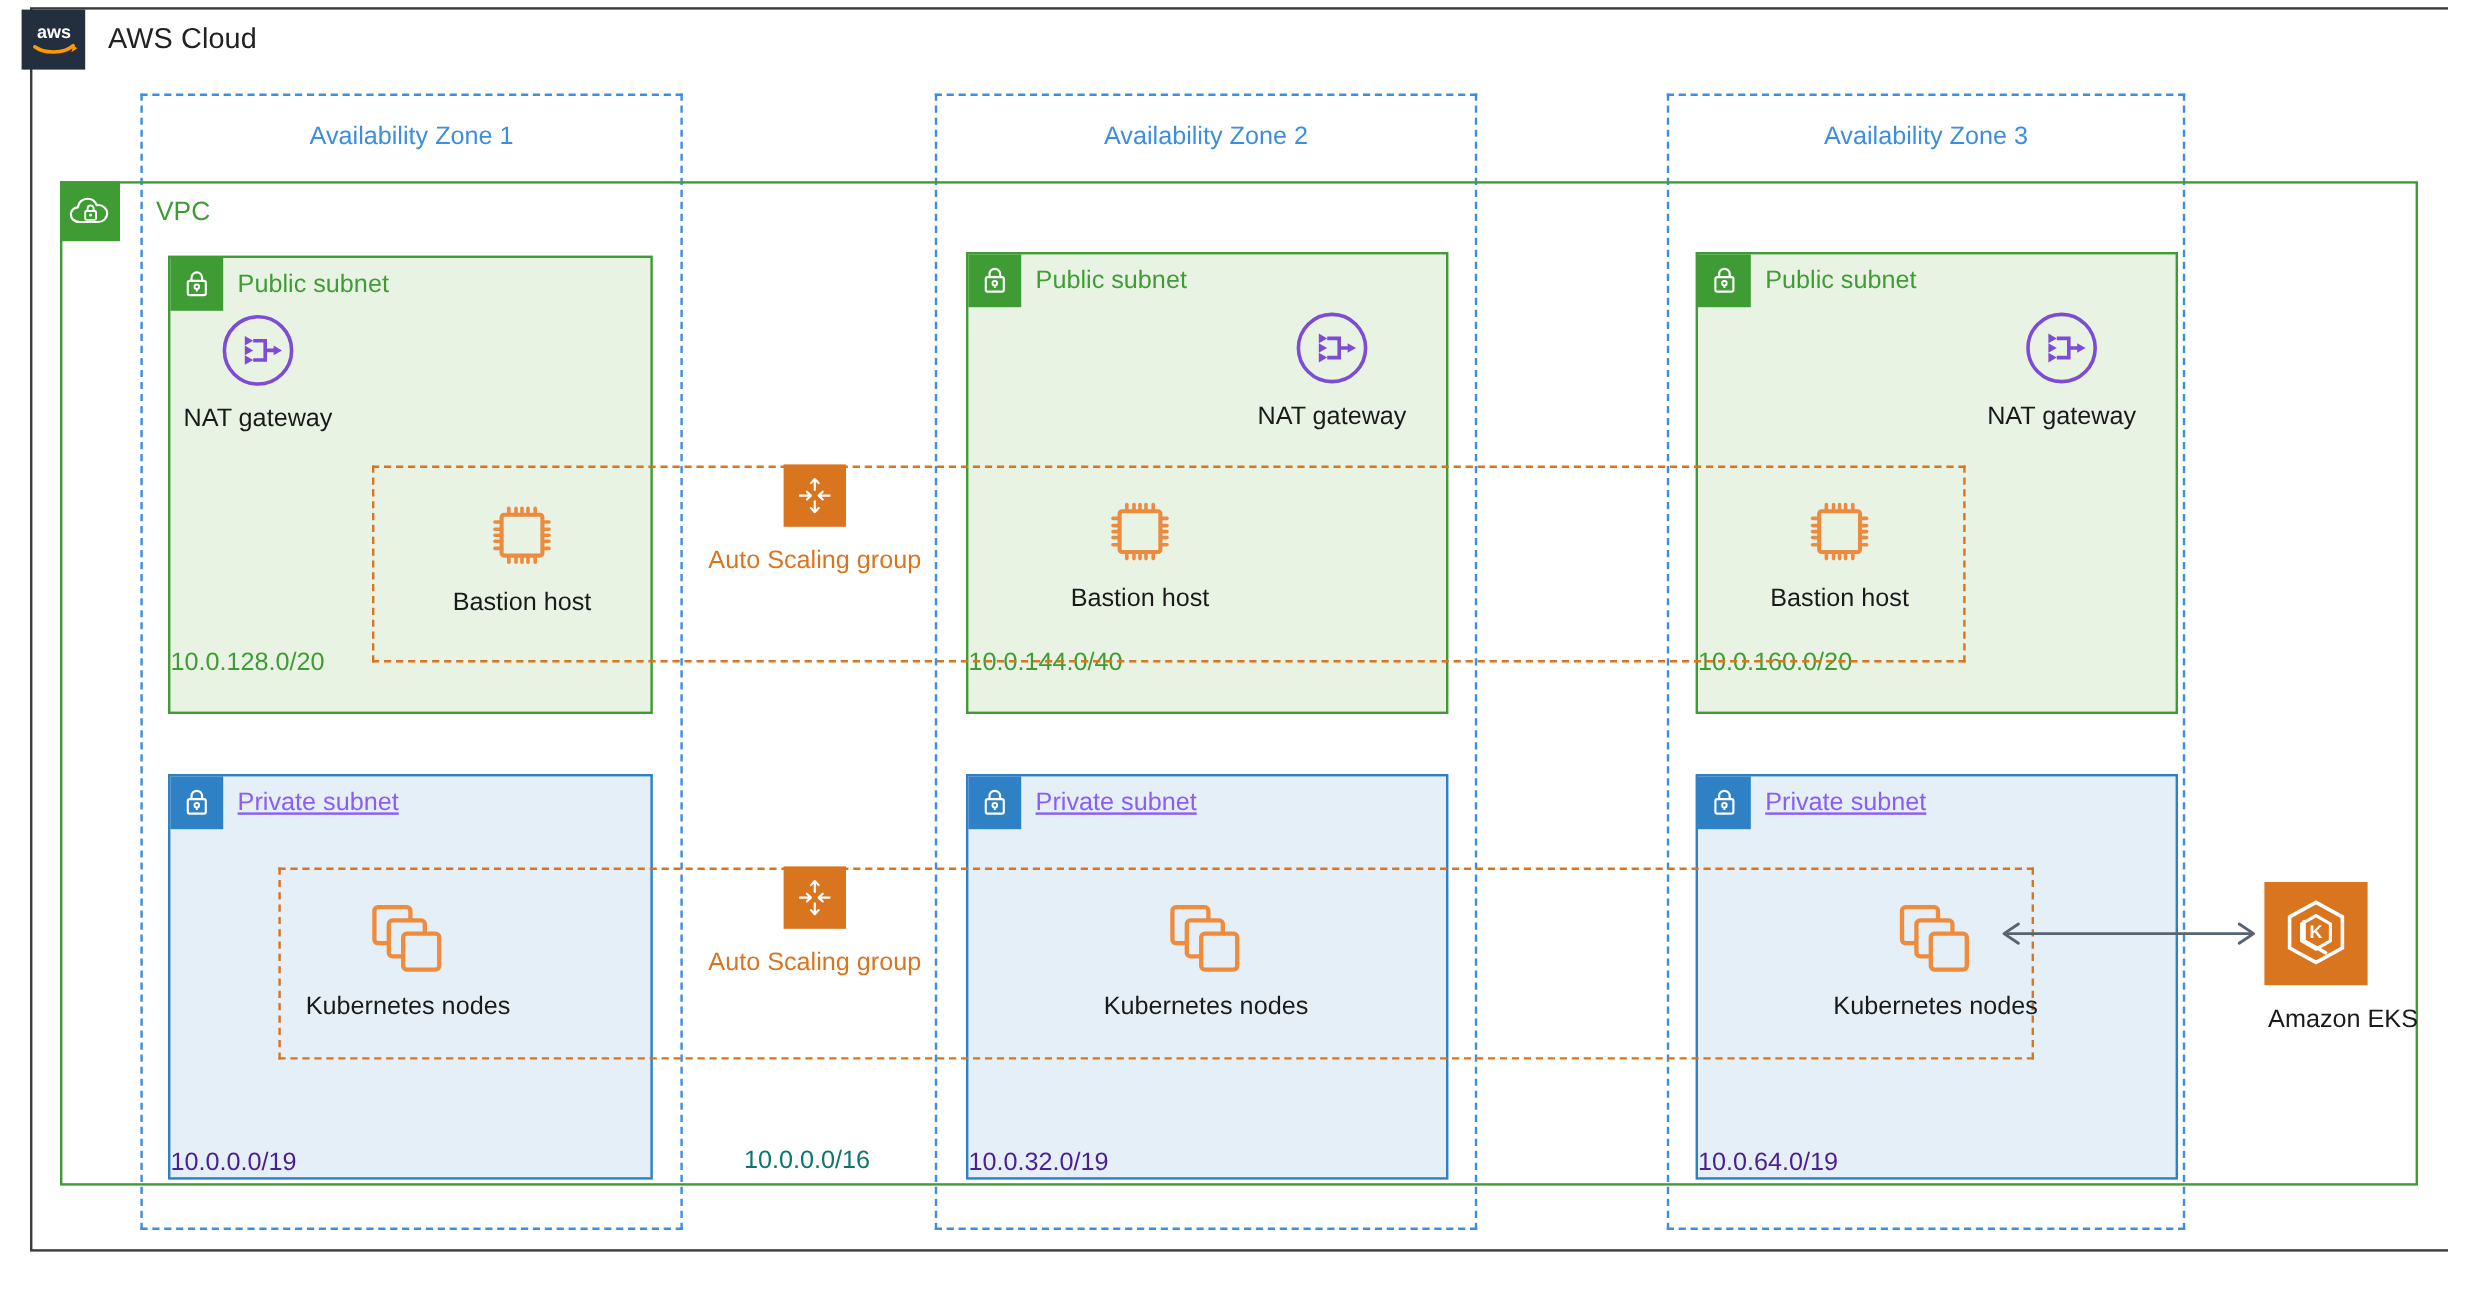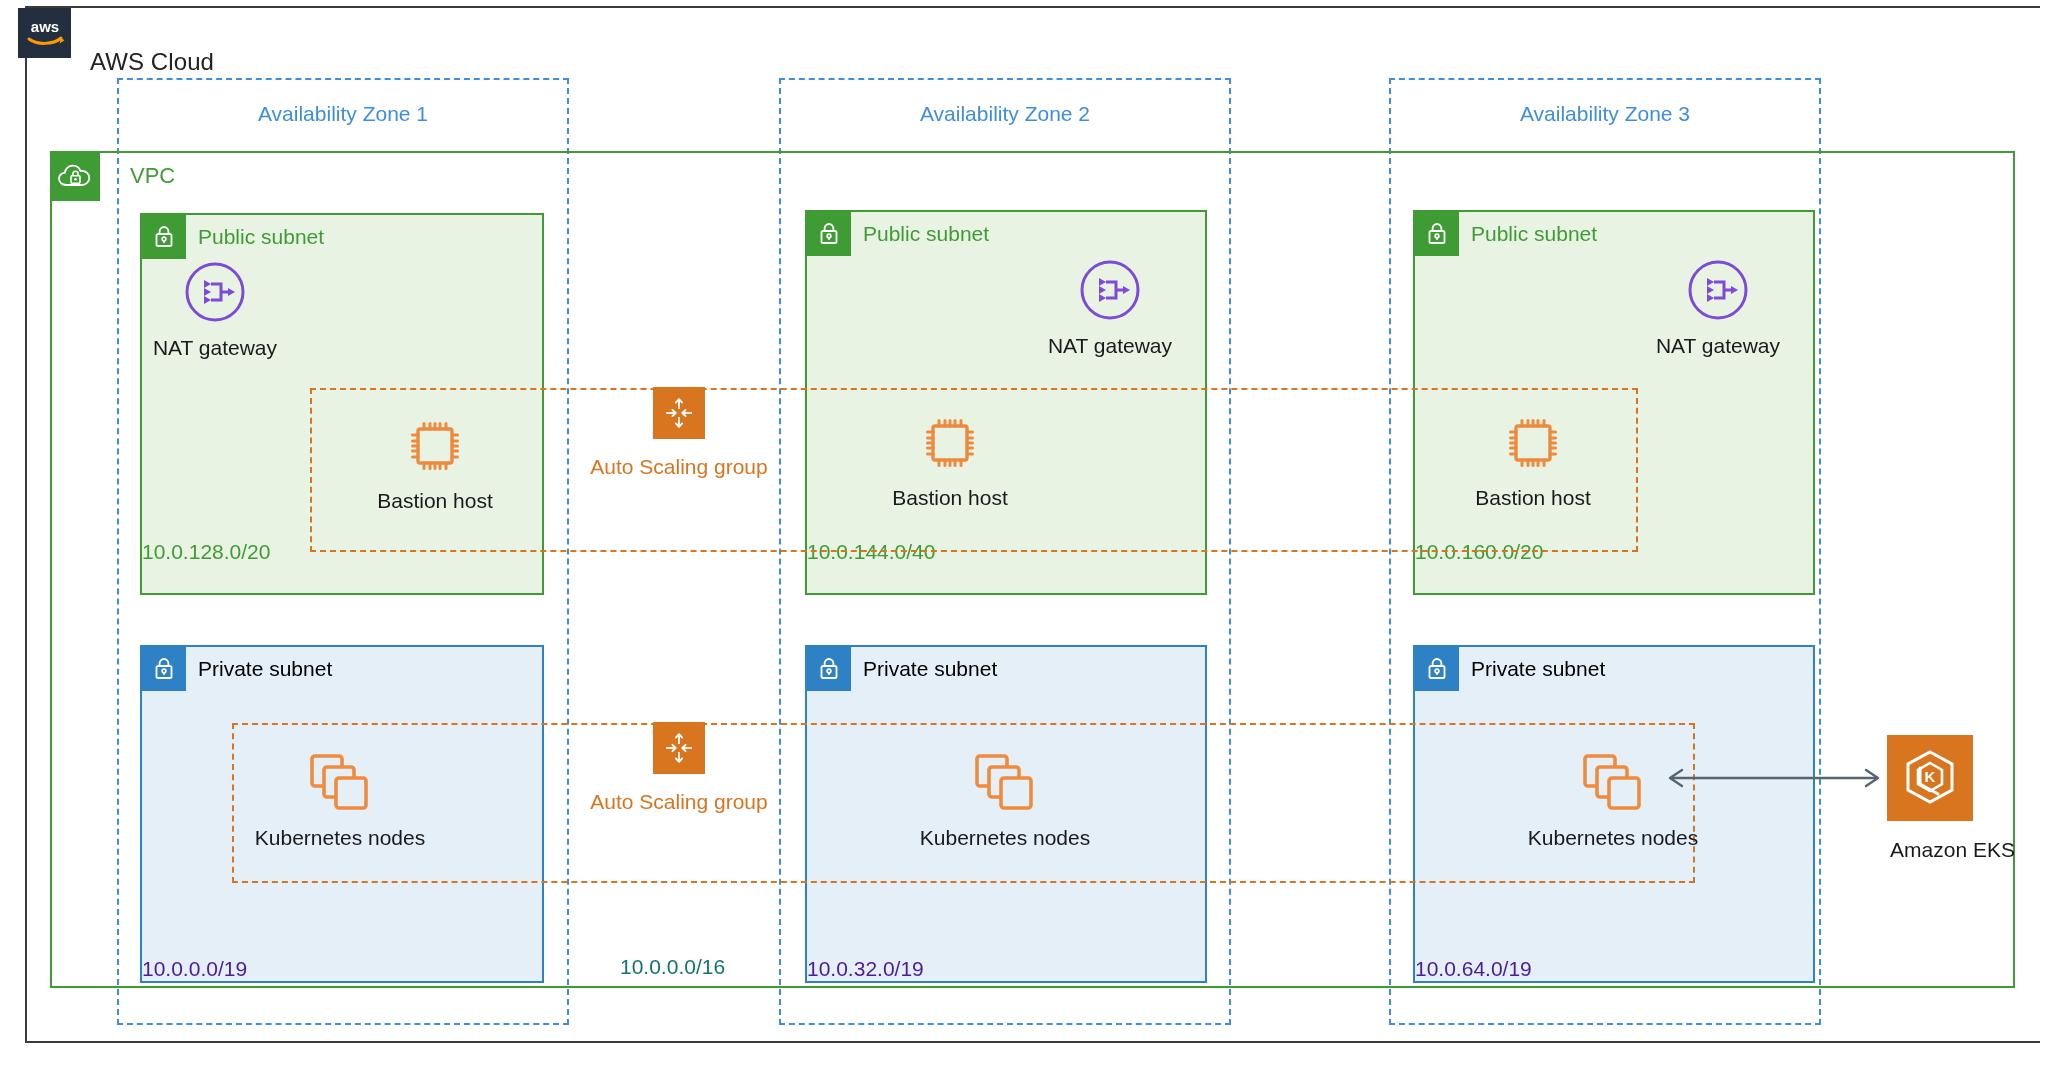--- a/index.html
+++ b/index.html
@@ -31,21 +31,20 @@
     display: flex; align-items: center; justify-content: center;
   }
   .aws-logo-box svg { display:block; }
   .aws-cloud-label {
     position: absolute;
     left: 90px; top: 19px;
     font-size: 24px;
     color: #222222;
     letter-spacing: .1px;
     white-space: nowrap;
-    margin-top: 29px;
   }
 
   
   .az-box {
     position: absolute;
     border: 2px dashed #3e8ede;
     box-sizing: border-box;
     background: transparent;
   }
   .az-label {
@@ -109,21 +108,21 @@
   }
   .subnet.public .subnet-head { background: #3f9c35; }
   .subnet.private .subnet-head { background: #2e81c4; }
   .subnet-title {
     position: absolute;
     left: 56px; top: 10px;
     font-size: 21px;
     white-space: nowrap;
   }
   .subnet.public .subnet-title { color: #3f9c35; }
-  .subnet.private .subnet-title { color: #000000; }
+  .subnet.private .subnet-title { color: #8b5cf6; text-decoration: underline; }
   .subnet-cidr {
     position: absolute;
     left: 0; right: 0;
     text-align: left;
     font-size: 21px;
     white-space: nowrap;
   }
   .subnet.public .subnet-cidr { color: #3f9c35; }
   .subnet.private .subnet-cidr { color: #4c1d95; margin-top: 28px; }
 

